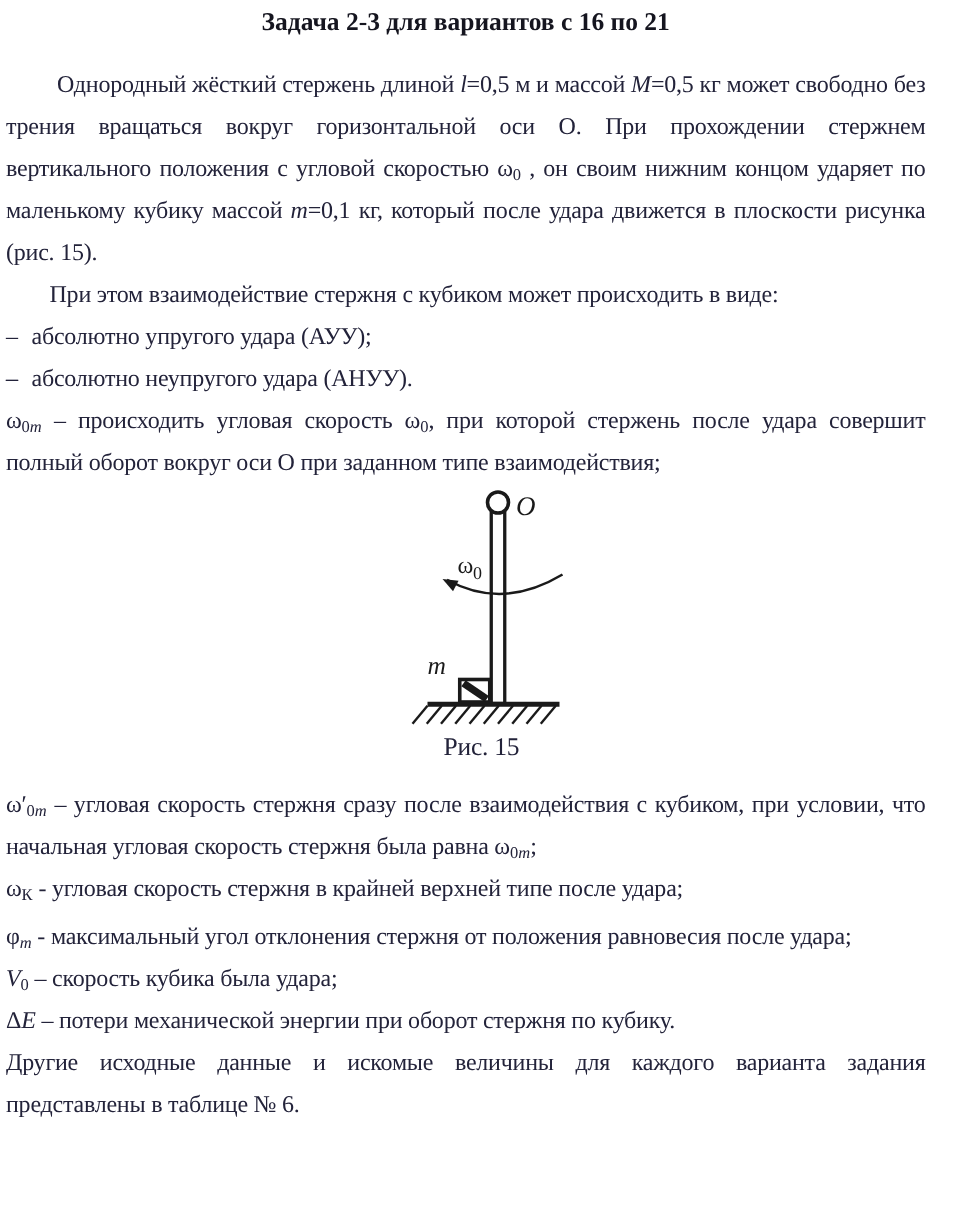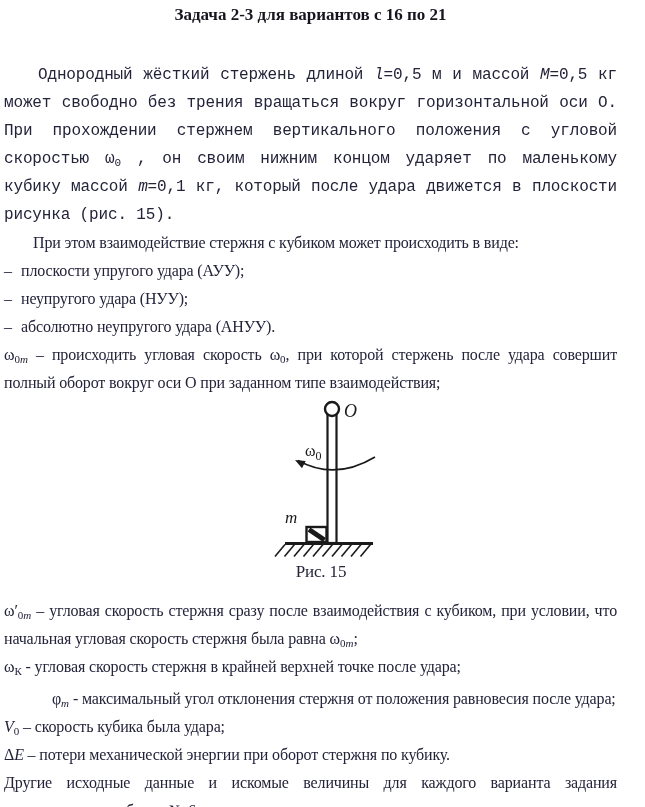--- a/index.html
+++ b/index.html
@@ -19,54 +19,54 @@
   }
   .title{
     text-align:center;
     font-weight:bold;
     font-size:17px;
     line-height:22px;
     color:#15151f;
     letter-spacing:0;
   }
   p{margin:0;text-align:justify;}
-  .p1{margin-top:35px;text-indent:34px;font-family:Liberation Mono, monospace;}
+  .p1{margin-top:17px;text-indent:34px;}
   .p2{text-indent:29px;font-family:Liberation Serif, serif;}
   .ditem{position:relative;padding-left:17px;text-align:left;}
   .ditem .dash{position:absolute;left:0;top:0;}
   .i{font-style:italic;}
   sub{
     font-size:11px;
     line-height:0;
     vertical-align:baseline;
     position:relative;
     top:3px;
     letter-spacing:0;
   }
   .fig{
     height:200px;
     position:relative;
   }
   .fig svg{display:block;}
-  .p8{margin-top:4px;margin-left:48px;}
+  .p8{margin-top:4px;}
 </style>
 </head>
 <body>
 
 <div class="page">
 
   <div class="title">Задача 2-3 для вариантов с 16 по 21</div>
 
   <p class="p1"><span>Однородный жёсткий стержень длиной </span><span class="i">l</span><span>=0,5 м и массой </span><span class="i">M</span><span>=0,5 кг может свободно без трения вращаться вокруг горизонтальной оси О. При прохождении стержнем вертикального положения с угловой скоростью </span><span>ω</span><sub>0</sub><span> , он своим нижним концом ударяет по маленькому кубику массой </span><span class="i">m</span><span>=0,1 кг, который после удара движется в плоскости рисунка (рис. 15).</span></p>
 
   <p class="p2">При этом взаимодействие стержня с кубиком может происходить в виде:</p>
 
   <div>
-    <div class="ditem"><span class="dash">–</span><span>плоскости упругого удара (АУУ);</span></div>
-    <div class="ditem"><span class="dash">–</span><span>неупругого удара (НУУ);</span></div>
+    <div class="ditem"><span class="dash">–</span><span>абсолютно упругого удара (АУУ);</span></div>
+    <div class="ditem"><span class="dash">–</span></div>
     <div class="ditem"><span class="dash">–</span><span>абсолютно неупругого удара (АНУУ).</span></div>
   </div>
 
 
 
   <p><span>ω</span><sub>0</sub><sub class="i">m</sub><span> – происходить угловая скорость </span><span>ω</span><sub>0</sub><span>, при которой стержень после удара совершит полный оборот вокруг оси О при заданном типе взаимодействия;</span></p>
 
   <div class="fig">
     <svg width="645" height="200" viewBox="0 0 645 200" xmlns="http://www.w3.org/2000/svg">
 
@@ -101,21 +101,21 @@
         <line x1="347" y1="159.5" x2="357" y2="147.5"></line>
         <line x1="356.5" y1="159.5" x2="366.5" y2="147.5"></line>
       </g>
 
       <text x="317" y="180" font-size="17" text-anchor="middle" fill="#23233a">Рис. 15</text>
     </svg>
   </div>
 
   <p><span>ω′</span><sub>0</sub><sub class="i">m</sub><span> – угловая скорость стержня сразу после взаимодействия с кубиком, при условии, что начальная угловая скорость стержня была равна </span><span>ω</span><sub>0</sub><sub class="i">m</sub><span>;</span></p>
 
-  <p><span>ω</span><sub>К</sub><span> - угловая скорость стержня в крайней верхней точке после удара;</span></p>
+  <p><span>ω</span><sub>К</sub><span> - угловая скорость стержня в крайней верхней типе после удара;</span></p>
 
   <p class="p8"><span>φ</span><sub class="i">m</sub><span> - максимальный угол отклонения стержня от положения равновесия после удара;</span></p>
 
   <p><span class="i">V</span><sub>0</sub><span> – скорость кубика была удара;</span></p>
 
   <p><span>Δ</span><span class="i">E</span><span> – потери механической энергии при оборот стержня по кубику.</span></p>
 
   <p>Другие исходные данные и искомые величины для каждого варианта задания представлены в таблице № 6.</p>
 
 </div>

